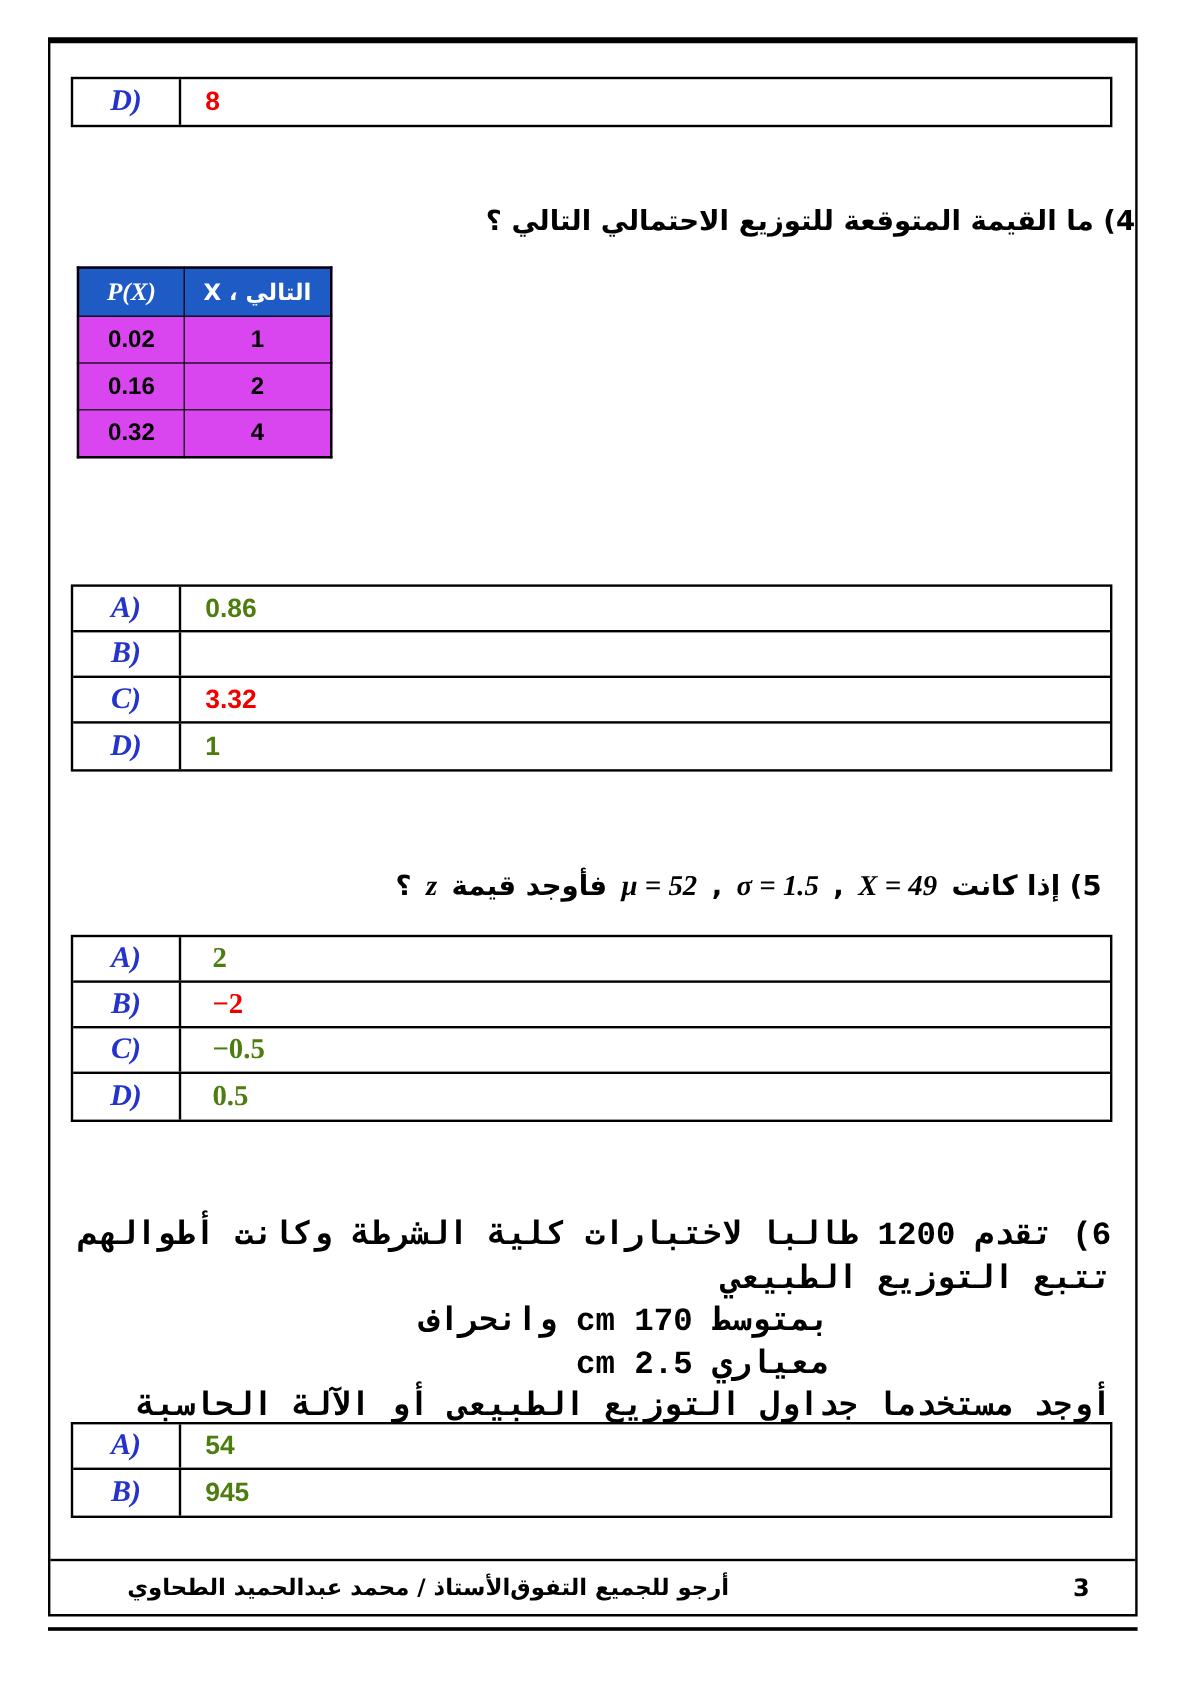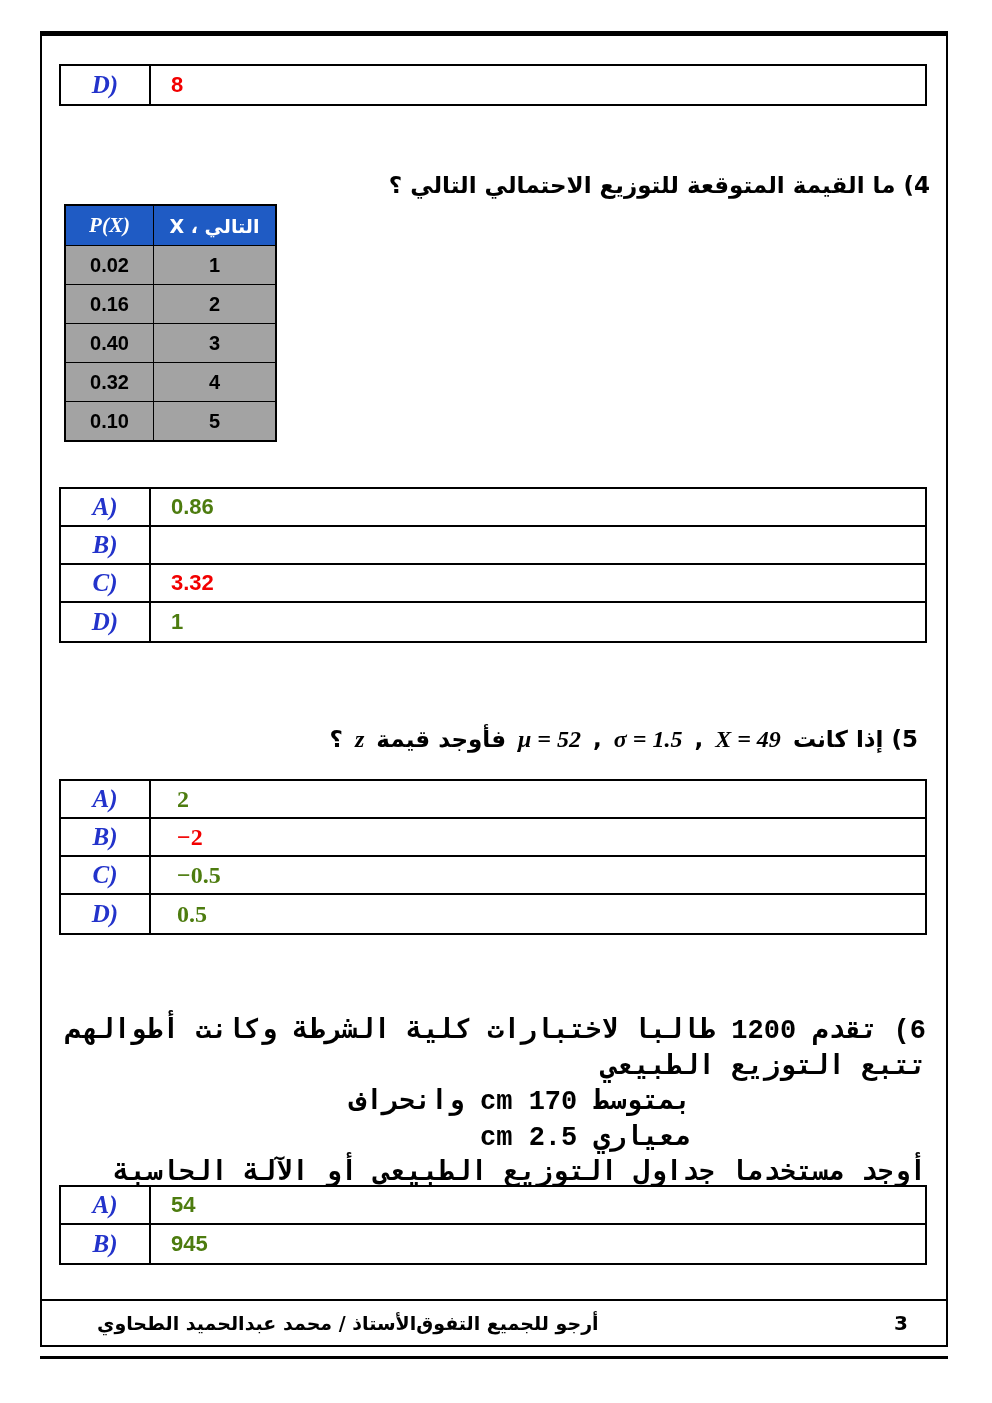--- a/index.html
+++ b/index.html
@@ -31,85 +31,77 @@
   .red { color:var(--red,#f20000) !important; }
   
   .q-title {
     position:absolute; direction:rtl; text-align:right; font-weight:700; font-size:23px; white-space:nowrap;
   }
   .math {
     font-family:"Liberation Serif","DejaVu Serif",serif; font-weight:700; font-style:italic;
     font-size:24px; margin:0 4px;
   }
   
-  .ptable { position:absolute; left:22px; top:168px; border-collapse:collapse; direction:ltr; border:2.5px solid #000; background:#a3a3a3; }
+  .ptable { position:absolute; left:22px; top:186px; border-collapse:collapse; direction:ltr; border:2.5px solid #000; background:#d946ef; }
   .ptable th, .ptable td { border:1.5px solid #000; text-align:center; vertical-align:middle; font-weight:700; }
   .ptable th { background:var(--header-blue,#1f5bc4); color:#fff; height:37px; }
   .ptable td { height:36px; font-size:20px; font-family:"Liberation Sans","DejaVu Sans",sans-serif; }
   .col-p { width:85px; } .col-x { width:119px; }
   .px-h { font-family:"Liberation Serif","DejaVu Serif",serif; font-style:italic; font-size:21px; }
   .x-h { direction:rtl; font-size:19px; }
   
   .q6 {
     position:absolute; left:20px; right:20px; top:978px; direction:rtl; text-align:right;
     font-weight:700; font-size:27px; line-height:35.5px;font-family:Liberation Mono, monospace;
   }
   .q6 .line-center { padding-left:235px; text-align:right; padding-right:235px; }
   
   .footer {
     position:absolute; left:0; right:0; bottom:0; height:44px; border-top:2.5px solid #000;
     display:flex; align-items:center; direction:rtl; font-weight:700; font-size:19px;
   }
   .f-page { padding-right:38px; font-size:20px; }
   .f-center { flex:1; text-align:left; }
-  .f-teacher { padding-left:42px;margin-left:13px; }
+  .f-teacher { padding-left:64px; }
   .bottom-rule { position:absolute; left:40px; top:1356px; width:908px; height:2.5px; background:#000; }
 </style>
 </head>
 <body>
 
 <div class="sheet">
   <div class="frame">
 
     <div class="opt-table" style="top:28px;">
       <div class="orow">
         <div class="letter-cell">D)</div>
         <div class="value-cell red">8</div>
       </div>
     </div>
 
-    <div class="q-title" style="top:136px; right:16px;">4) ما القيمة المتوقعة للتوزيع الاحتمالي التالي ؟</div>
+    <div class="q-title" style="top:136px; right:0;">4) ما القيمة المتوقعة للتوزيع الاحتمالي التالي ؟</div>
 
     <table class="ptable">
       <thead>
         <tr>
           <th class="px-h col-p">P(X)</th>
           <th class="x-h col-x">التالي ، X</th>
         </tr>
       </thead>
       <tbody>
         <tr>
           <td>0.02</td>
           <td>1</td>
         </tr>
         <tr>
           <td>0.16</td>
           <td>2</td>
         </tr>
         <tr>
-          <td>0.40</td>
-          <td>3</td>
-        </tr>
-        <tr>
           <td>0.32</td>
           <td>4</td>
-        </tr>
-        <tr>
-          <td>0.10</td>
-          <td>5</td>
         </tr>
       </tbody>
     </table>
 
     <div class="opt-table" style="top:451px;">
       <div class="orow">
         <div class="letter-cell">A)</div>
         <div class="value-cell">0.86</div>
       </div>
       <div class="orow">

